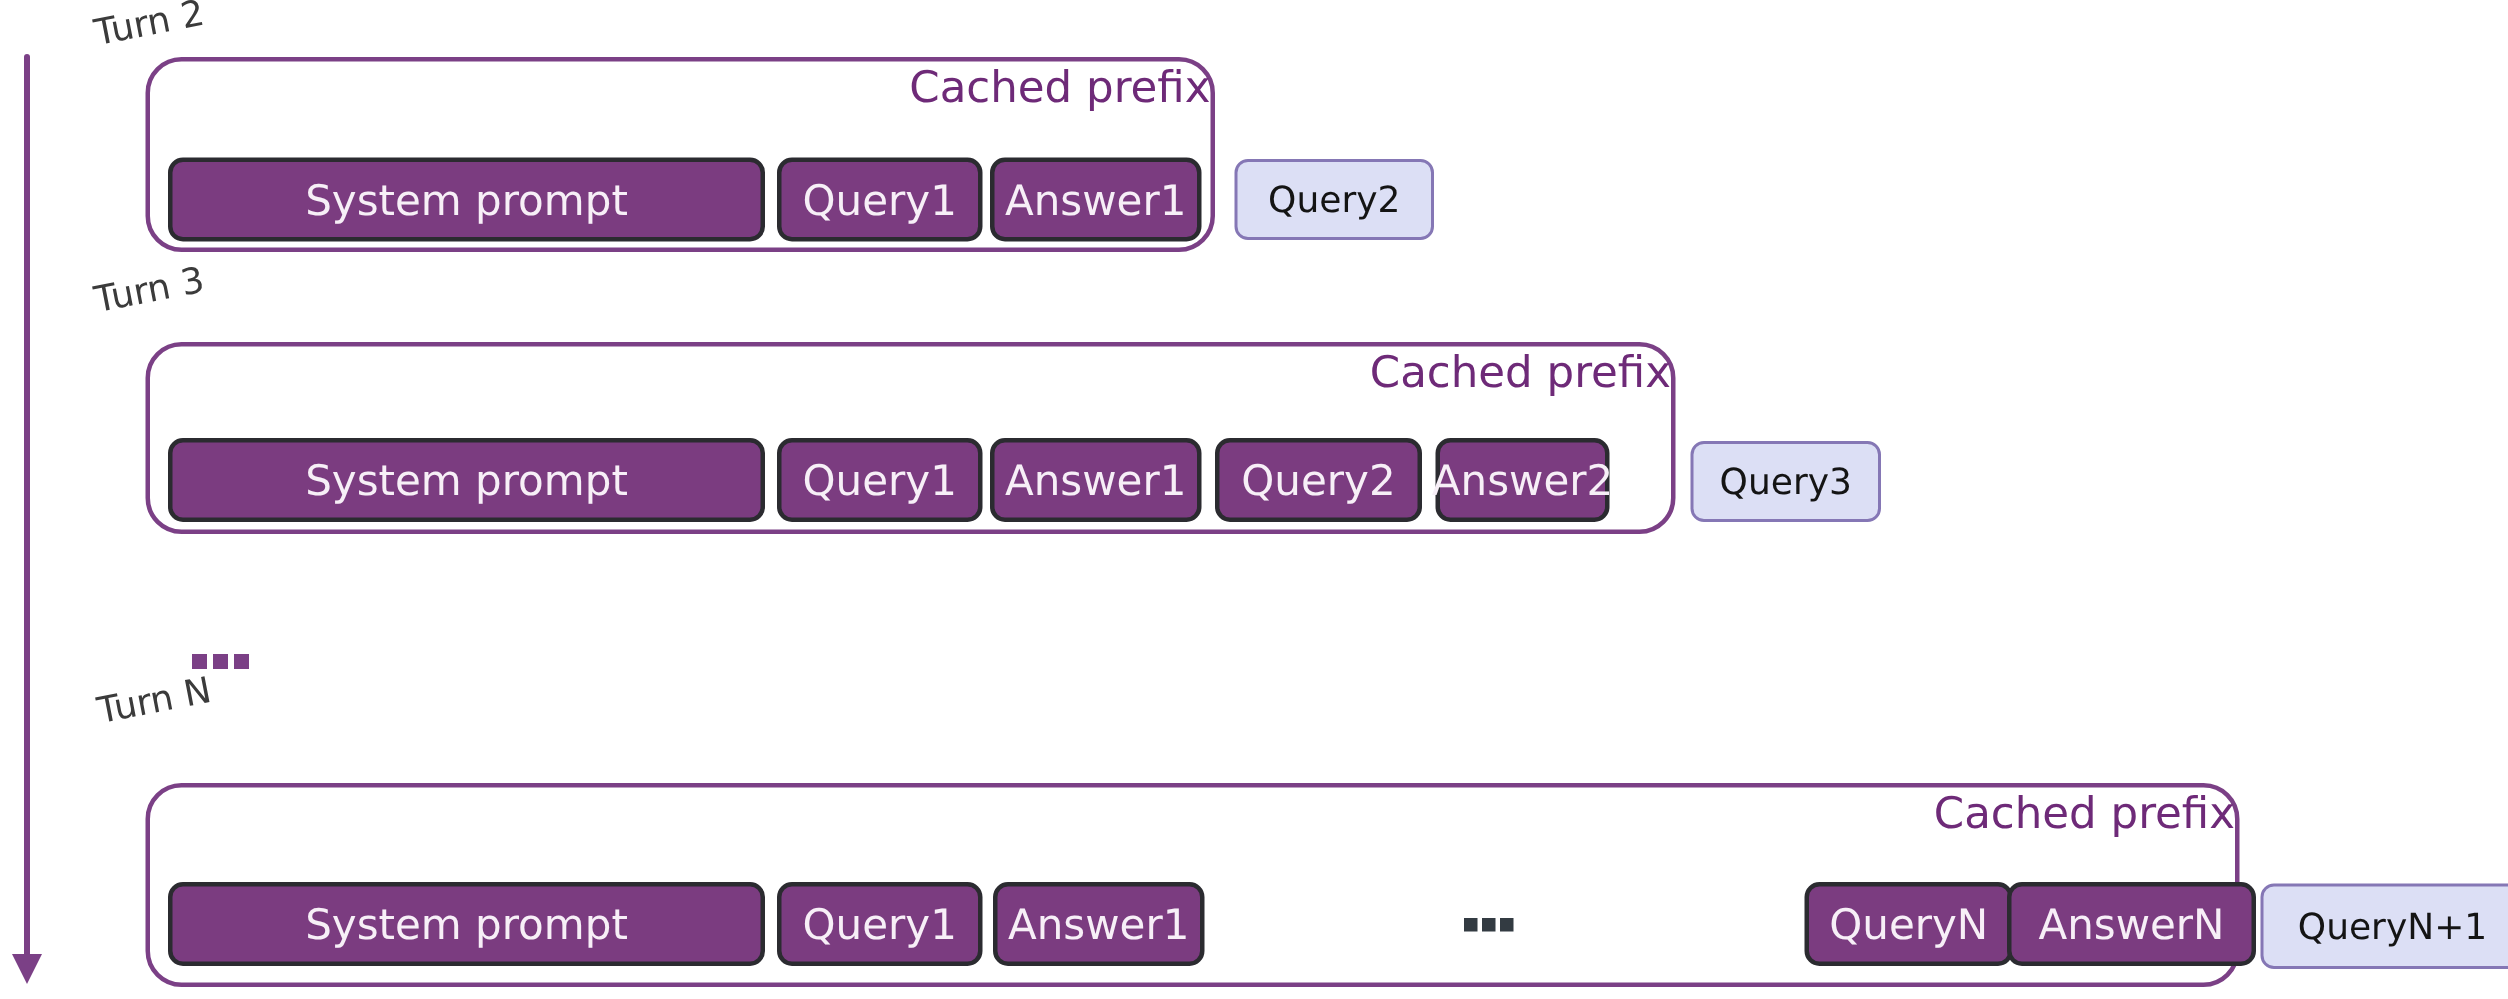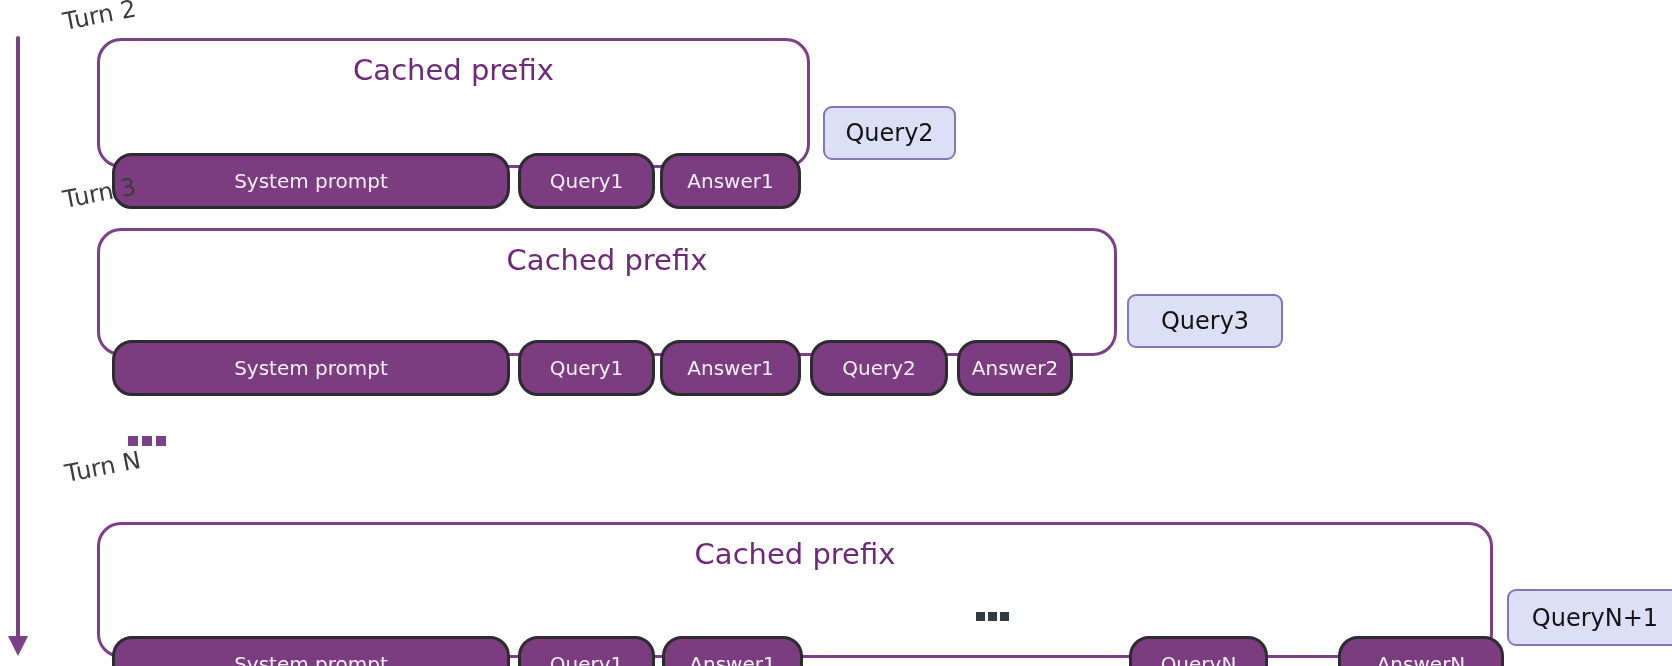--- a/index.html
+++ b/index.html
@@ -48,42 +48,40 @@
     position: absolute;
     background: #ffffff;
     border: 3px solid #7B4086;
     border-radius: 24px;
     box-sizing: border-box;
   }
   .g-1 { left: 97px;  top: 38px;  width: 713px;  height: 130px; }
   .g-2 { left: 97px;  top: 228px; width: 1020px; height: 128px; }
   .g-3 { left: 97px;  top: 522px; width: 1396px; height: 136px; }
   .group-title {
-    margin-top: 12px;
-    text-align: center;
+    text-align: right;
     font-size: 29px;
     color: #6E2A78;
     white-space: nowrap;
   }
 
   
   .block {
     position: absolute;
     height: 56px;
     background: #7B3C80;
     border: 3px solid #2B2B30;
-    border-radius: 20px;
+    border-radius: 10px;
     box-sizing: border-box;
     display: flex;
     align-items: center;
     justify-content: center;
     color: #F7EFF7;
-    font-size: 20px;
+    font-size: 28px;
     white-space: nowrap;
-    margin-top: 48px;
   }
 
   
   .newq {
     position: absolute;
     height: 54px;
     background: #DCDFF5;
     border: 2px solid #8577B5;
     border-radius: 9px;
     box-sizing: border-box;
@@ -136,21 +134,21 @@
 
   <div class="turn-label tl-2">Turn 3</div>
   <div class="group g-2">
     <div class="group-title">Cached prefix</div>
   </div>
   <div class="block" style="left:112px; top:292px; width:398px;">System prompt</div>
   <div class="block" style="left:518px; top:292px; width:137px;">Query1</div>
   <div class="block" style="left:660px; top:292px; width:141px;">Answer1</div>
   <div class="block" style="left:810px; top:292px; width:138px;">Query2</div>
   <div class="block" style="left:957px; top:292px; width:116px;">Answer2</div>
-  <div class="newq" style="left:1127px; top:294px; width:156px;">Query3</div>
+  <div class="newq" style="left:1127px; top:294px; width:127px;">Query3</div>
 
   <div class="dots dots-between">
     <span class="dot"></span>
     <span class="dot"></span>
     <span class="dot"></span>
     <span class="sr">...</span>
   </div>
 
   <div class="turn-label tl-3">Turn N</div>
   <div class="group g-3">
@@ -158,17 +156,17 @@
   </div>
   <div class="block" style="left:112px; top:588px; width:398px;">System prompt</div>
   <div class="block" style="left:518px; top:588px; width:137px;">Query1</div>
   <div class="block" style="left:662px; top:588px; width:141px;">Answer1</div>
   <div class="dots dots-cache">
     <span class="dot"></span>
     <span class="dot"></span>
     <span class="dot"></span>
     <span class="sr">...</span>
   </div>
-  <div class="block" style="left:1129px; top:588px; width:139px;">QueryN</div>
+  <div class="block" style="left:1203px; top:588px; width:139px;">QueryN</div>
   <div class="block" style="left:1338px; top:588px; width:166px;">AnswerN</div>
   <div class="newq" style="left:1507px; top:589px; width:176px; height:57px;">QueryN+1</div>
 
 </div>
 
 </body></html>

